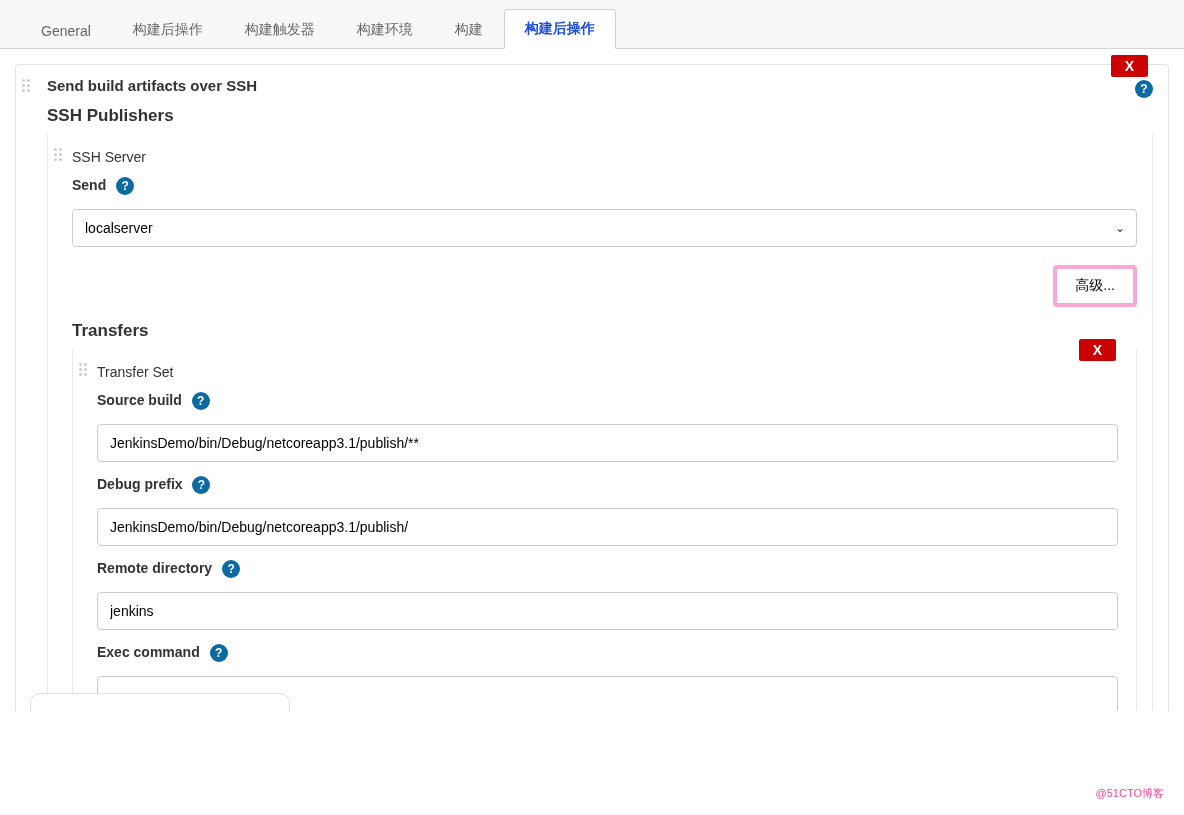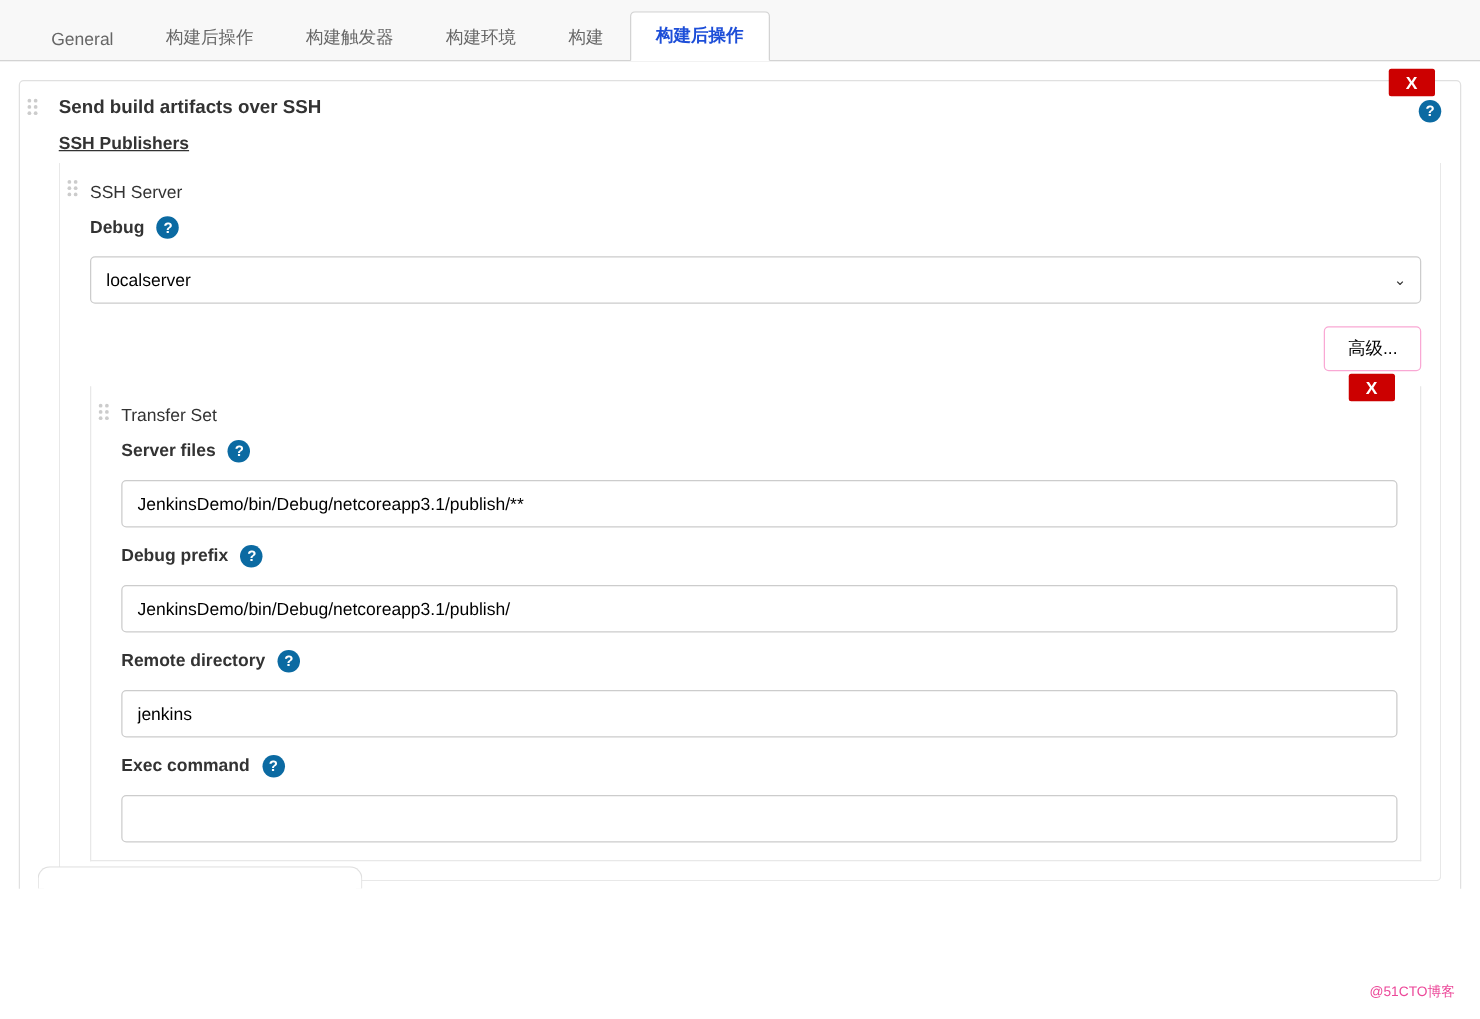--- a/index.html
+++ b/index.html
@@ -94,24 +94,23 @@
     vertical-align: middle;
     margin-left: 6px;
   }
   .help-icon.top-right {
     position: absolute;
     top: 15px;
     right: 15px;
   }
   .sub-label {
     font-weight: bold;
-    font-size: 14px;
+    font-size: 17px;
     margin: 12px 0 10px 0;
     display: block;
-    text-decoration: underline;
   }
   .inner-section {
     border: 1px solid #e8e8e8;
     border-top: none;
     border-radius: 0 0 4px 4px;
     padding: 15px 15px 15px 15px;
     margin-top: -2px;
     position: relative;
   }
   .inner-section.with-grip { padding-left: 24px; }
@@ -152,21 +151,21 @@
     font-size: 12px;
     color: #333;
   }
   .btn-row {
     display: flex;
     justify-content: flex-end;
     margin: 18px 0 14px 0;
   }
   .btn {
     padding: 8px 18px;
-    border: 1px solid #f9a8d4;
+    border: 4px solid #f9a8d4;
     border-radius: 4px;
     background: #fff;
     cursor: pointer;
     font-size: 14px;
     font-family: inherit;
   }
   .indent { margin-left: 0; padding-left: 0; }
   .watermark {
     position: fixed;
     right: 20px;
@@ -222,49 +221,50 @@
           <span></span>
               <span></span>
               <span></span>
               <span></span>
               <span></span>
               <span></span>
         </div>
         <span class="inner-title">SSH Server</span>
 
         <div class="form-row">
-          <span class="form-label">Debug</span>
+          <span class="form-label">Send</span>
           <span class="help-icon">?</span>
           <div class="select-wrap" style="margin-top:8px">
             <select class="select">
               <option>localserver</option>
             </select>
             <span class="select-caret">⌄</span>
           </div>
         </div>
 
         <div class="btn-row">
           <button class="btn">高级...</button>
         </div>
 
+        <span class="sub-label" style="margin-top:4px">Transfers</span>
 
         <div class="inner-section2">
           <div class="drag-grip" style="top:14px;left:6px">
             <span></span>
                 <span></span>
                 <span></span>
                 <span></span>
                 <span></span>
                 <span></span>
           </div>
           <div class="close-btn">X</div>
           <span class="inner-title">Transfer Set</span>
 
           <div class="form-row">
-            <span class="form-label">Server files</span>
+            <span class="form-label">Source build</span>
             <span class="help-icon">?</span>
             <input class="text-input" style="margin-top: 8px;" value="JenkinsDemo/bin/Debug/netcoreapp3.1/publish/**">
           </div>
 
           <div class="form-row">
             <span class="form-label">Debug prefix</span>
             <span class="help-icon">?</span>
             <input class="text-input" style="margin-top: 8px;" value="JenkinsDemo/bin/Debug/netcoreapp3.1/publish/">
           </div>
 

